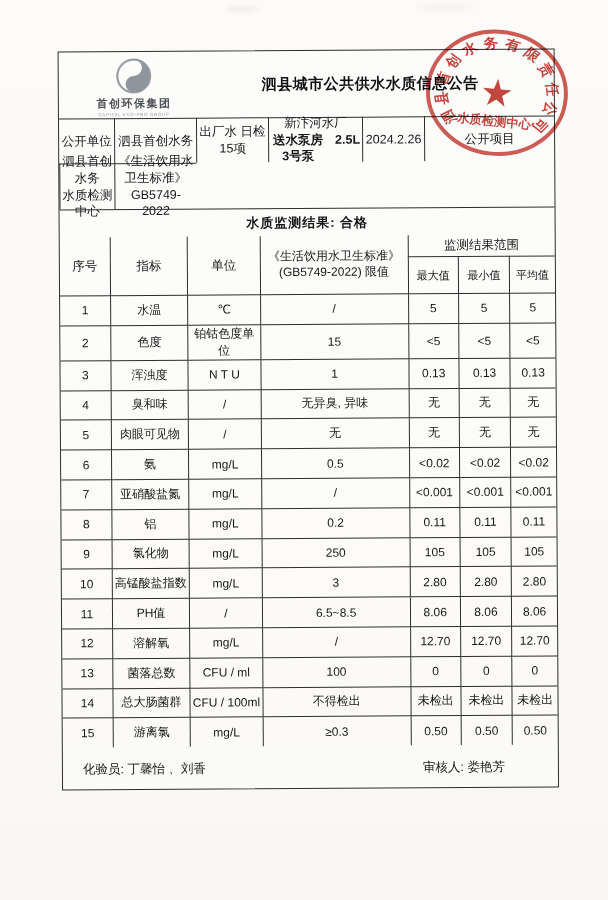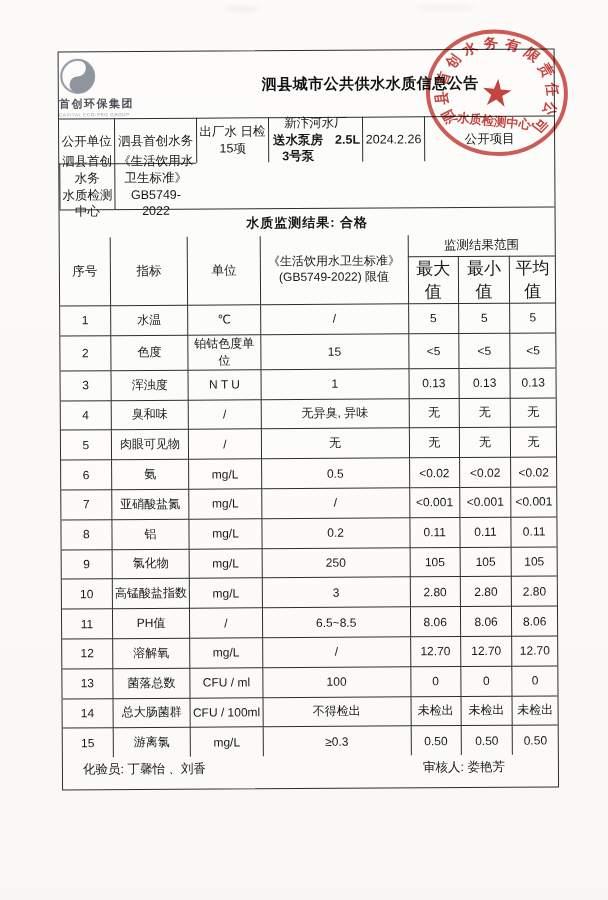--- a/index.html
+++ b/index.html
@@ -6,42 +6,42 @@
     background:#fbfaf7;font-family:"Liberation Sans","DejaVu Sans",sans-serif;color:#161616;}
   .page{position:absolute;inset:0;background:linear-gradient(180deg,#fcfbf9 0%,#faf9f5 60%,#f8f7f3 100%);}
   .smudge{position:absolute;background:#b9b9b9;opacity:.18;border-radius:50%;filter:blur(2px);}
   .smudge.a{left:225px;top:6px;width:34px;height:6px;}
   .smudge.b{left:415px;top:4px;width:60px;height:7px;opacity:.12;}
   .scan{position:absolute;inset:0;transform:rotate(-0.35deg);transform-origin:50% 50%;}
   .doc{position:absolute;left:60px;top:50px;width:495px;height:737px;
     border:1.6px solid #2e2e2e;display:flex;flex-direction:column;background:rgba(255,255,255,.35);}
   
   .hdr{height:66px;display:flex;align-items:stretch;}
-  .logo{width:150px;display:flex;flex-direction:column;justify-content:center;padding-top:4px;}
+  .logo{width:150px;display:flex;flex-direction:column;align-items:center;justify-content:center;padding-top:4px;}
   .logo svg{display:block;}
   .logo-cn{font-size:11px;font-weight:bold;letter-spacing:1.5px;color:#4c5158;margin-top:1px;}
   .logo-en{font-size:4.5px;letter-spacing:.6px;color:#9097a0;margin-top:1px;}
   .title{flex:1;display:flex;align-items:center;justify-content:center;font-weight:bold;
     font-size:15px;letter-spacing:.5px;padding-right:22px;color:#111;}
   
   .info{display:grid;grid-template-columns:55px 82px 72px 94px 62px 1fr;grid-template-rows:45px 46px;}
   .info .cell{border-left:1.4px solid #2e2e2e;border-top:1.4px solid #2e2e2e;display:flex;
     flex-direction:column;align-items:center;justify-content:center;text-align:center;
     font-size:12.5px;line-height:1.35;padding:1px 2px;}
   .info .cell.first{border-left:none;}
   .line2wrap{display:flex;align-items:baseline;gap:10px;font-weight:bold;}
   
   .banner{height:27px;border-top:1.4px solid #2e2e2e;display:flex;align-items:center;
     justify-content:center;font-weight:bold;font-size:13px;letter-spacing:1px;}
   
   table.results{border-collapse:collapse;width:100%;table-layout:fixed;border-style:hidden;}
   table.results th,table.results td{border:1.35px solid #2e2e2e;text-align:center;vertical-align:middle;
     font-weight:normal;font-size:12px;padding:0 1px;overflow:hidden;}
   table.results thead tr.tier1 th{height:21px;font-size:12.5px;}
-  table.results thead tr.tier2 th{height:36px;font-size:17px;}
+  table.results thead tr.tier2 th{height:36px;font-size:11px;}
   table.results thead th.span2{font-size:12.5px;}
   .limit-h span{display:block;font-size:12px;line-height:1.3;}
   table.results tbody td{height:28.8px;}
   
   .ftr{flex:1;position:relative;font-size:12.5px;}
   .ftr .tester{position:absolute;left:20px;bottom:11px;}
   .ftr .reviewer{position:absolute;left:360px;bottom:11px;}
   
   .stamp{position:absolute;left:421px;top:26px;width:156px;height:138px;z-index:5;
     mix-blend-mode:multiply;opacity:.93;transform:rotate(6deg);}

